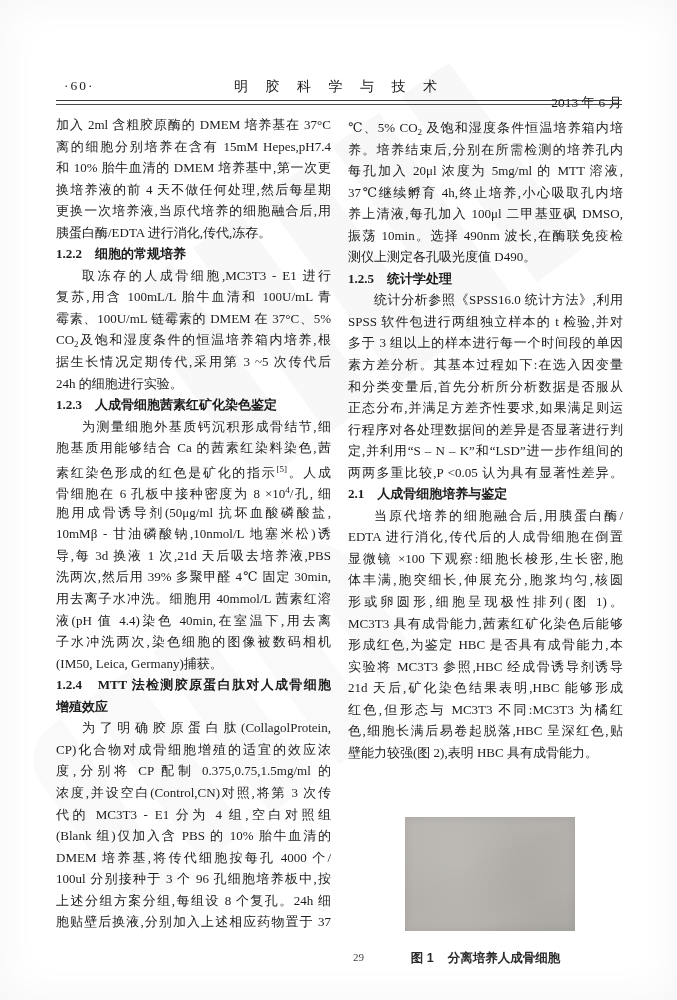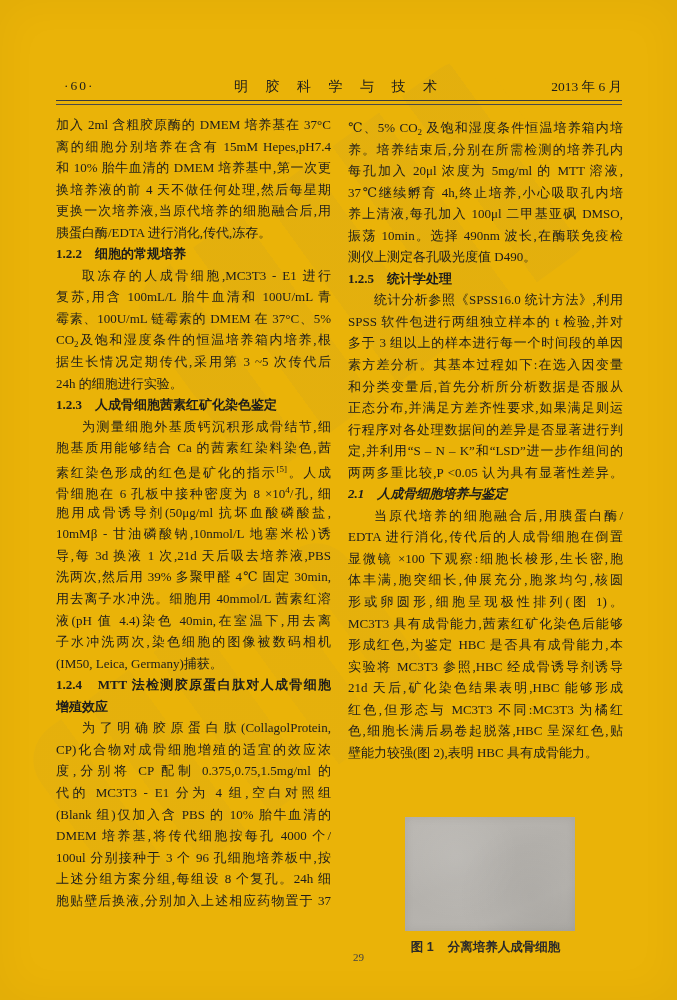--- a/index.html
+++ b/index.html
@@ -1,62 +1,62 @@
 <!DOCTYPE html>
 <html><head>
 <meta charset="utf-8">
 <style>
   html,body{margin:0;padding:0;background:#e9e9e9;}
   .page{
     position:relative;width:677px;height:1000px;margin:0 auto;
-    background:#eab308;overflow:hidden;
+    background:#ffffff;overflow:hidden;
     box-shadow:inset 0 0 45px rgba(0,0,0,0.045);
     font-family:"Liberation Serif","DejaVu Serif",serif;
     color:#1c1c1c;
   }
   
   .wm{position:absolute;pointer-events:none;border-radius:40px;}
   .wm1{left:150px;top:150px;width:430px;height:230px;transform:rotate(-36deg);
        background:repeating-linear-gradient(90deg,rgba(110,110,110,0.05) 0 58px,rgba(110,110,110,0) 58px 86px);}
   .wm2{left:40px;top:620px;width:380px;height:200px;transform:rotate(-36deg);
        background:repeating-linear-gradient(90deg,rgba(110,110,110,0.04) 0 54px,rgba(110,110,110,0) 54px 84px);}
   
   .header{position:absolute;left:56px;top:78px;width:566px;height:20px;font-size:13.5px;}
   .hno{position:absolute;left:8px;top:0;letter-spacing:2px;}
   .hj{position:absolute;left:0;right:0;top:0;text-align:center;letter-spacing:7px;font-size:14px;}
-  .hd{position:absolute;right:0;top:0;}
+  .hd{position:absolute;right:0;top:16px;}
   .rule{position:absolute;left:56px;top:100px;width:566px;height:2.6px;
         border-top:1.5px solid #3a3a3a;border-bottom:1px solid #4a4a4a;}
   
   .lines{position:absolute;width:275px;top:114px;}
   .colL{left:56px;}
   .colRwrap{position:absolute;left:348px;top:3px;width:275px;height:725px;}
   .colRwrap .lines{position:absolute;left:0;top:114px;}
   .ln{
     height:21.55px;line-height:21.55px;font-size:13px;
     text-align:justify;text-align-last:justify;
     overflow:hidden;white-space:normal;
   }
   .ln.end{text-align:left;text-align-last:left;}
   .ln.bold{font-weight:bold;}
-  .ln.ital{font-style:italic;font-weight:600;}
+  .ln.ital{font-weight:600;}
   .ln.ind{text-indent:26px;}
   .sup{font-size:9px;vertical-align:5px;letter-spacing:0;}
   .sub{font-size:9px;vertical-align:-3px;letter-spacing:0;}
   
   .figure{position:absolute;left:0;top:786px;width:275px;}
   .fig-img{
     width:170px;height:114px;margin:28px auto 0 57px;
     background:
       radial-gradient(circle at 30% 35%, rgba(255,255,255,0.10), rgba(255,255,255,0) 45%),
       radial-gradient(circle at 75% 70%, rgba(0,0,0,0.05), rgba(0,0,0,0) 50%),
       linear-gradient(155deg,#bab7b2 0%,#b4b1ac 45%,#b8b5b0 75%,#aeaba6 100%);
     box-shadow:inset 0 0 10px rgba(0,0,0,0.08);
   }
-  .fig-cap{margin-top:8px;text-align:center;font-weight:bold;font-size:12.5px;
+  .fig-cap{margin-top:19px;text-align:center;font-weight:bold;font-size:12.5px;
            font-family:"Liberation Sans","DejaVu Sans",sans-serif;color:#2a2a2a;}
   .capgap{display:inline-block;width:14px;}
   
   .pageno{position:absolute;left:0;top:951px;width:677px;text-align:center;
           font-size:11px;color:#444;margin-left:20px;}
 </style>
 </head>
 <body>
 
 <div class="page">
@@ -95,20 +95,21 @@
       <div class="ln"><span>洗两次,然后用 39% 多聚甲醛 4℃ 固定 30min,</span></div>
       <div class="ln"><span>用去离子水冲洗。细胞用 40mmol/L 茜素红溶</span></div>
       <div class="ln"><span>液(pH 值 4.4)染色 40min,在室温下,用去离</span></div>
       <div class="ln"><span>子水冲洗两次,染色细胞的图像被数码相机</span></div>
       <div class="ln end"><span>(IM50, Leica, Germany)捕获。</span></div>
       <div class="ln bold"><span>1.2.4　MTT 法检测胶原蛋白肽对人成骨细胞</span></div>
       <div class="ln bold end"><span>增殖效应</span></div>
       <div class="ln ind"><span>为了明确胶原蛋白肽(CollagolProtein,</span></div>
       <div class="ln"><span>CP)化合物对成骨细胞增殖的适宜的效应浓</span></div>
       <div class="ln"><span>度,分别将 CP 配制 0.375,0.75,1.5mg/ml 的</span></div>
+      <div class="ln"><span>浓度,并设空白(Control,CN)对照,将第 3 次传</span></div>
       <div class="ln"><span>代的 MC3T3 - E1 分为 4 组,空白对照组</span></div>
       <div class="ln"><span>(Blank 组)仅加入含 PBS 的 10% 胎牛血清的</span></div>
       <div class="ln"><span>DMEM 培养基,将传代细胞按每孔 4000 个/</span></div>
       <div class="ln"><span>100ul 分别接种于 3 个 96 孔细胞培养板中,按</span></div>
       <div class="ln"><span>上述分组方案分组,每组设 8 个复孔。24h 细</span></div>
       <div class="ln"><span>胞贴壁后换液,分别加入上述相应药物置于 37</span></div>
     </div>
 
   <div class="colRwrap">
     <div class="lines">

